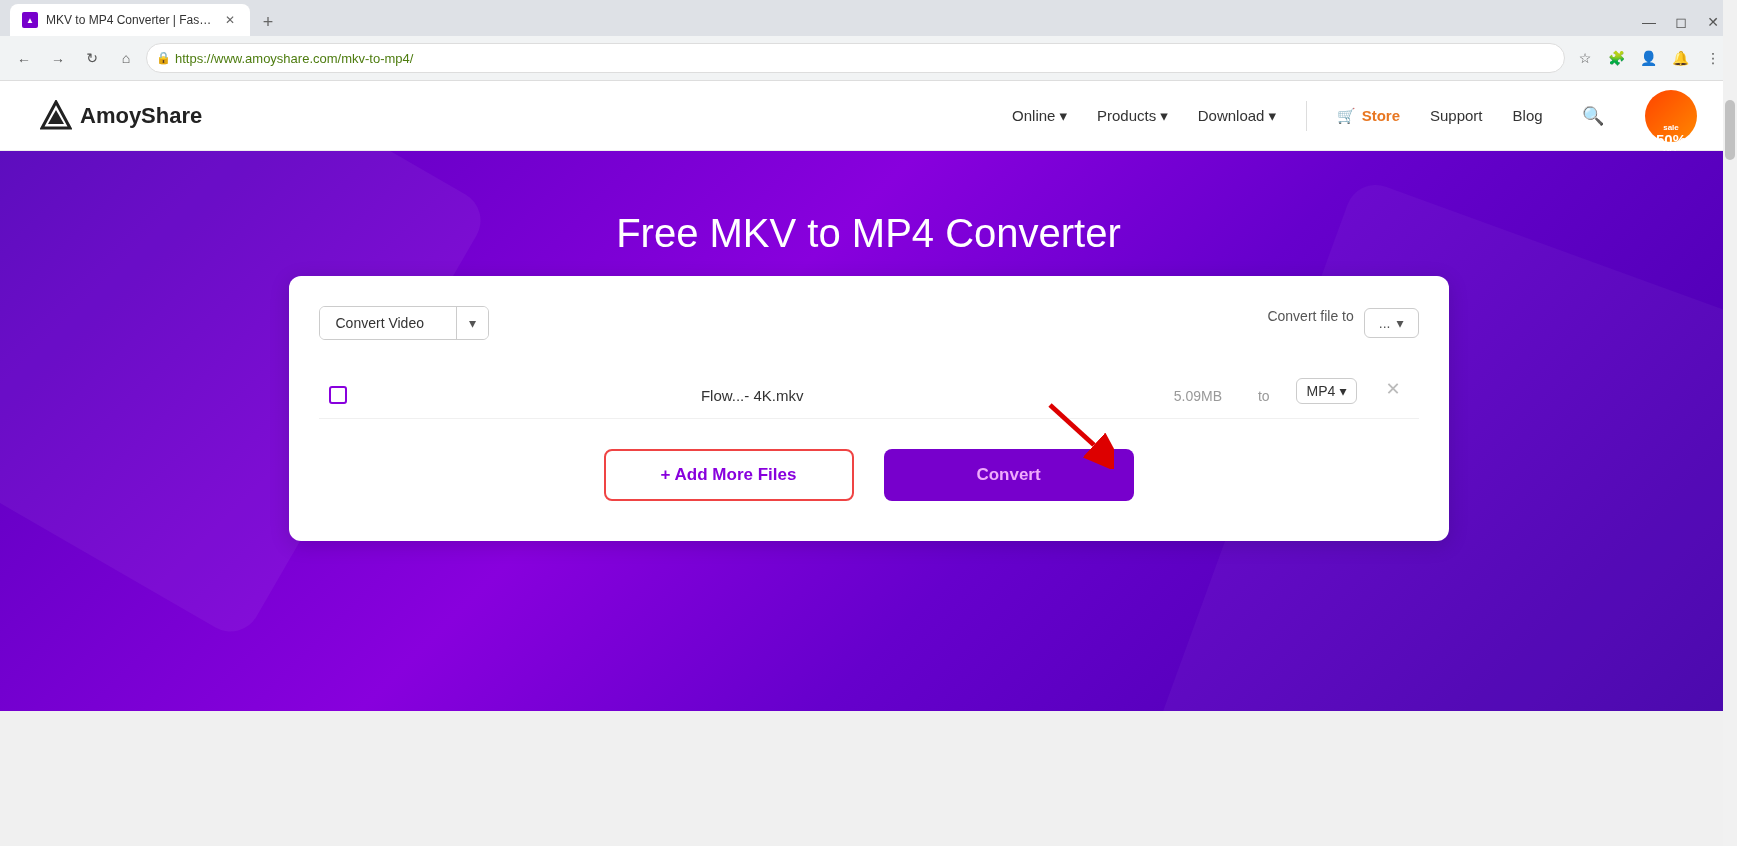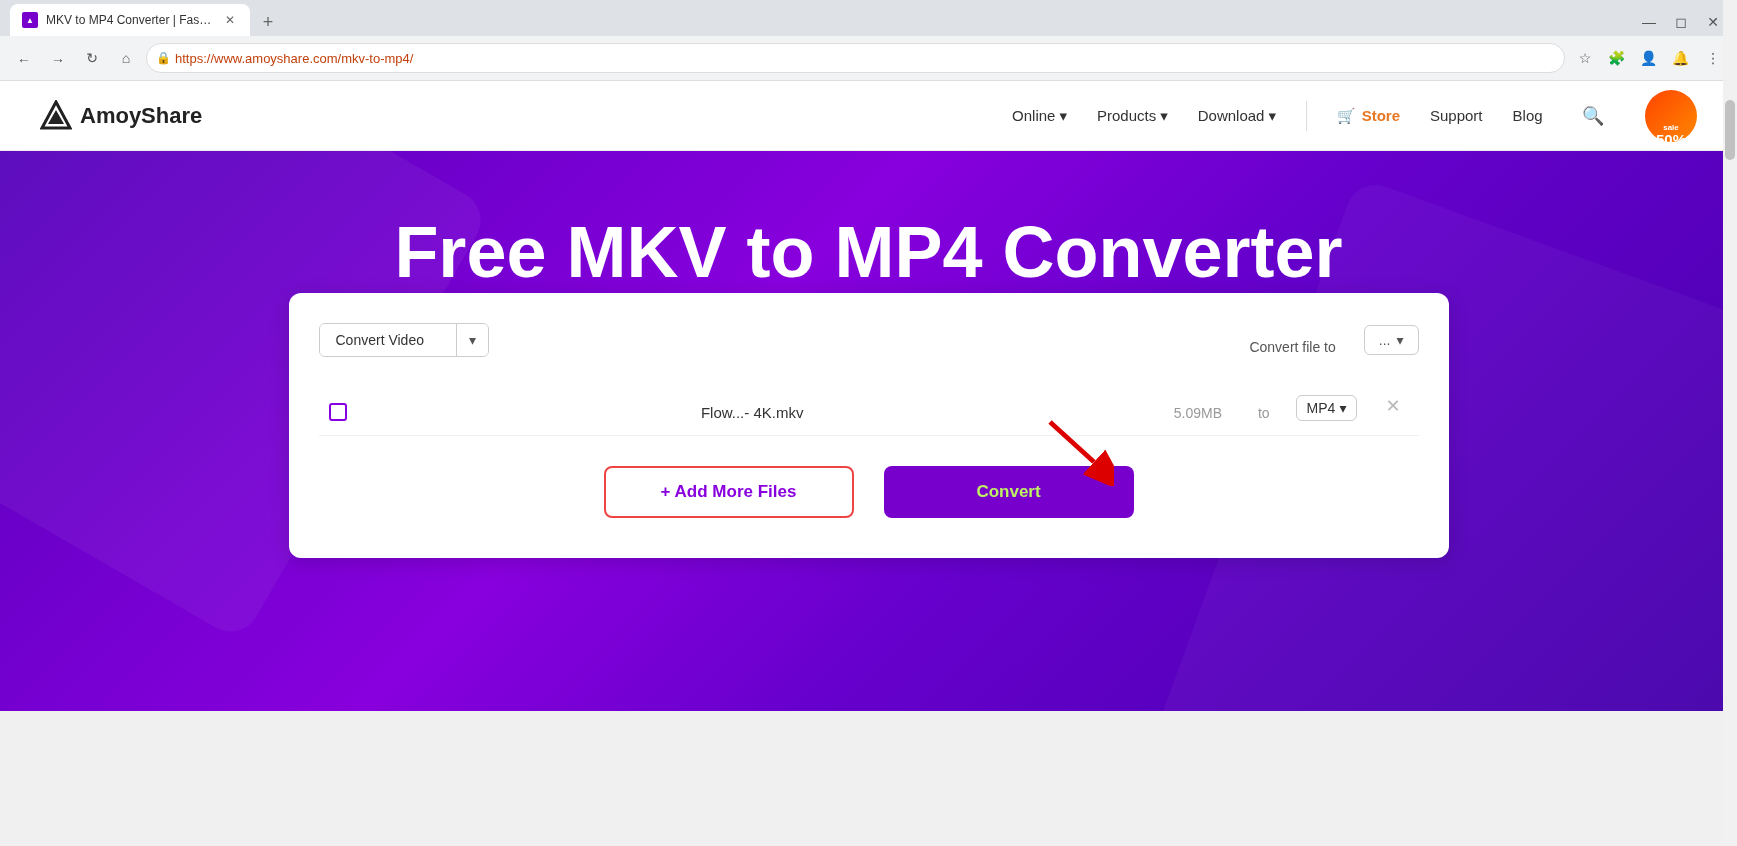--- a/index.html
+++ b/index.html
@@ -107,21 +107,21 @@
       font-size: 12px;
       color: #777;
     }
     .address-input {
       width: 100%;
       height: 30px;
       border: 1px solid #ddd;
       border-radius: 15px;
       padding: 0 12px 0 28px;
       font-size: 13px;
-      color: #c2410c;
+      color: #4d7c0f;
       outline: none;
       background: #fff;
     }
     .browser-action-btns {
       display: flex;
       align-items: center;
       gap: 4px;
     }
 
     
@@ -231,23 +231,24 @@
     .hero::after {
       content: '';
       position: absolute;
       bottom: -150px; right: -100px;
       width: 600px; height: 600px;
       background: rgba(255,255,255,0.04);
       transform: rotate(20deg);
       border-radius: 30px;
     }
     .hero-title {
-      font-size: 72px;
-      font-weight: 700;
+      font-size: 40px;
+      font-weight: 400;
       color: #fff;
+      margin-bottom: 20px;
       position: relative; z-index: 1;
     }
     .hero-subtitle {
       font-size: 22px;
       color: #fff;
       font-weight: 600;
       margin-bottom: 50px;
       position: relative; z-index: 1;
     }
 
@@ -288,22 +289,22 @@
       padding: 8px 12px;
       background: #fff;
       border: none;
       border-left: 1.5px solid #ccc;
       cursor: pointer;
       font-size: 14px;
       color: #555;
     }
     .convert-file-to {
       display: flex;
-      align-items: flex-end;
-      gap: 28px;
+      align-items: flex-start;
+      gap: 10px;
       font-size: 14px;
       color: #555;
     }
     .file-to-dropdown {
       display: flex;
       align-items: center;
       gap: 6px;
       border: 1.5px solid #ccc;
       border-radius: 6px;
       padding: 6px 14px;
@@ -379,21 +380,21 @@
       font-size: 17px;
       font-weight: 600;
       cursor: pointer;
       min-width: 250px;
     }
     .btn-convert {
       padding: 14px 60px;
       border: none;
       border-radius: 8px;
       background: #7700cc;
-      color: #bef264;
+      color: #f0abfc;
       font-size: 17px;
       font-weight: 700;
       cursor: pointer;
       min-width: 250px;
     }
 
     
     .arrow-pointer {
       position: absolute;
       right: 305px;

